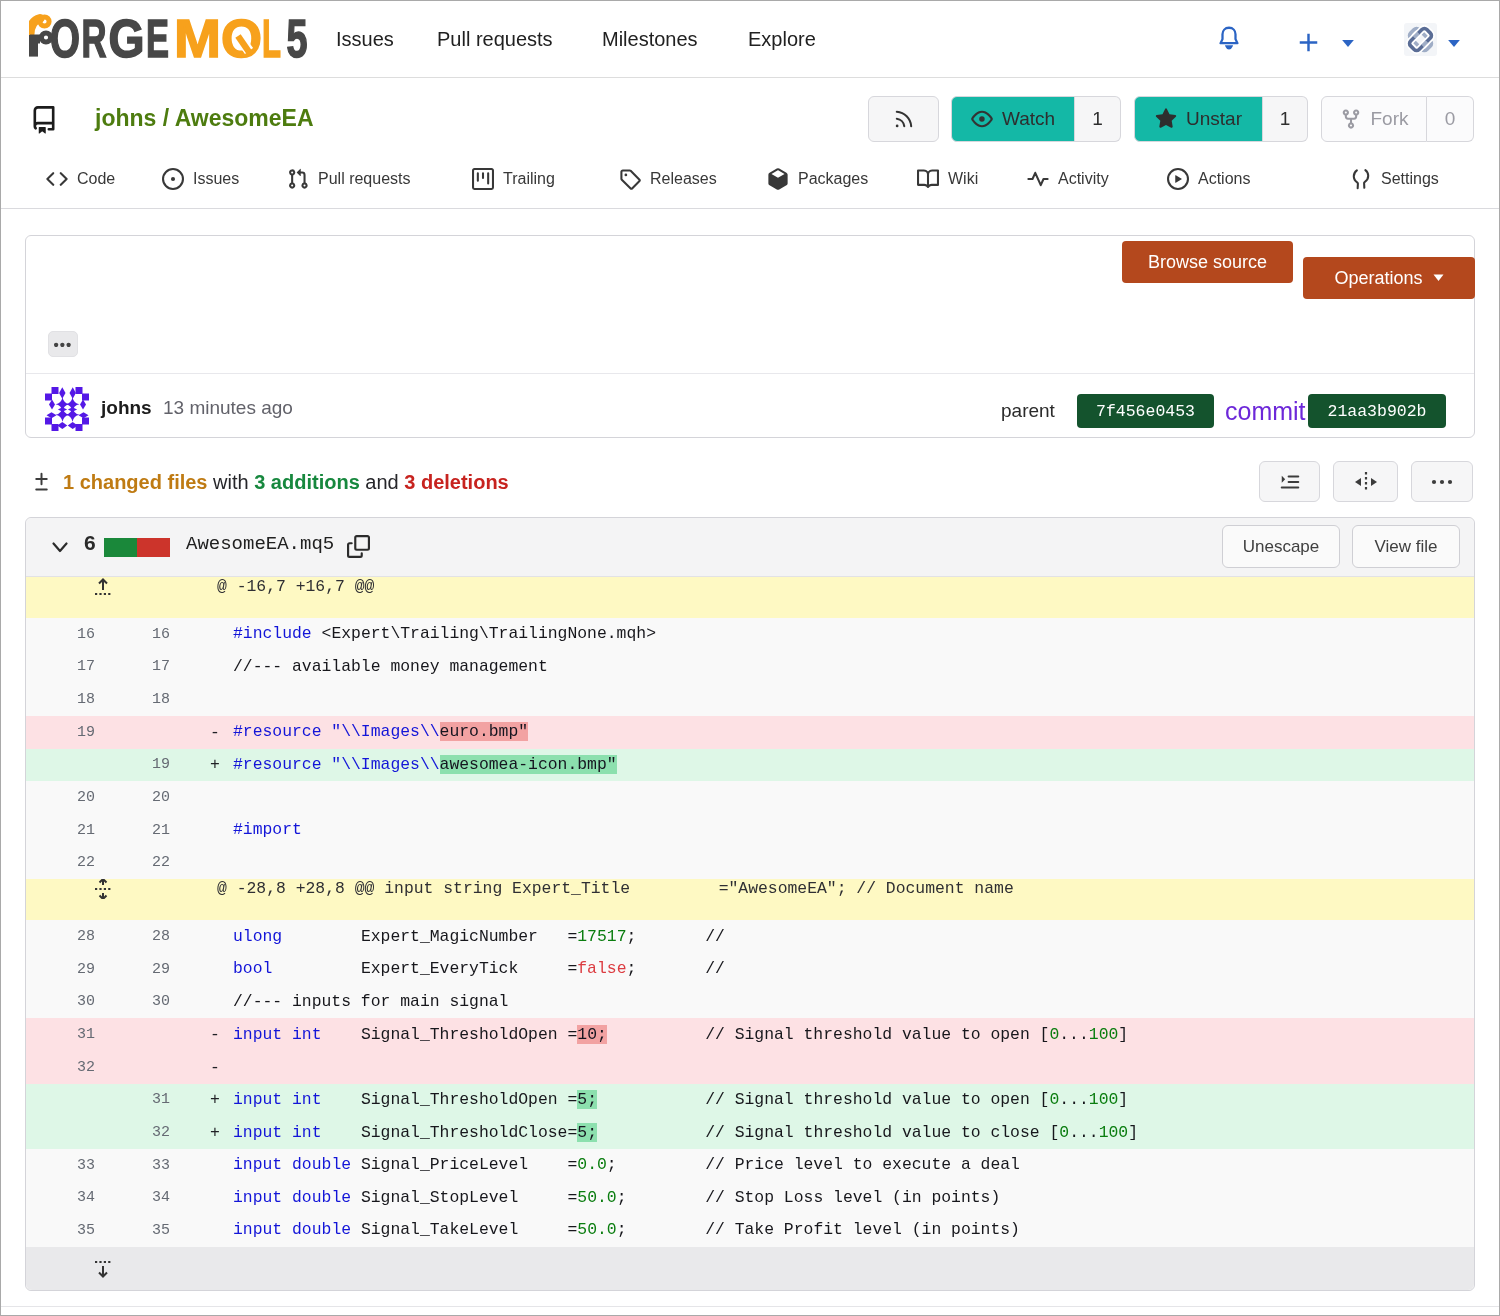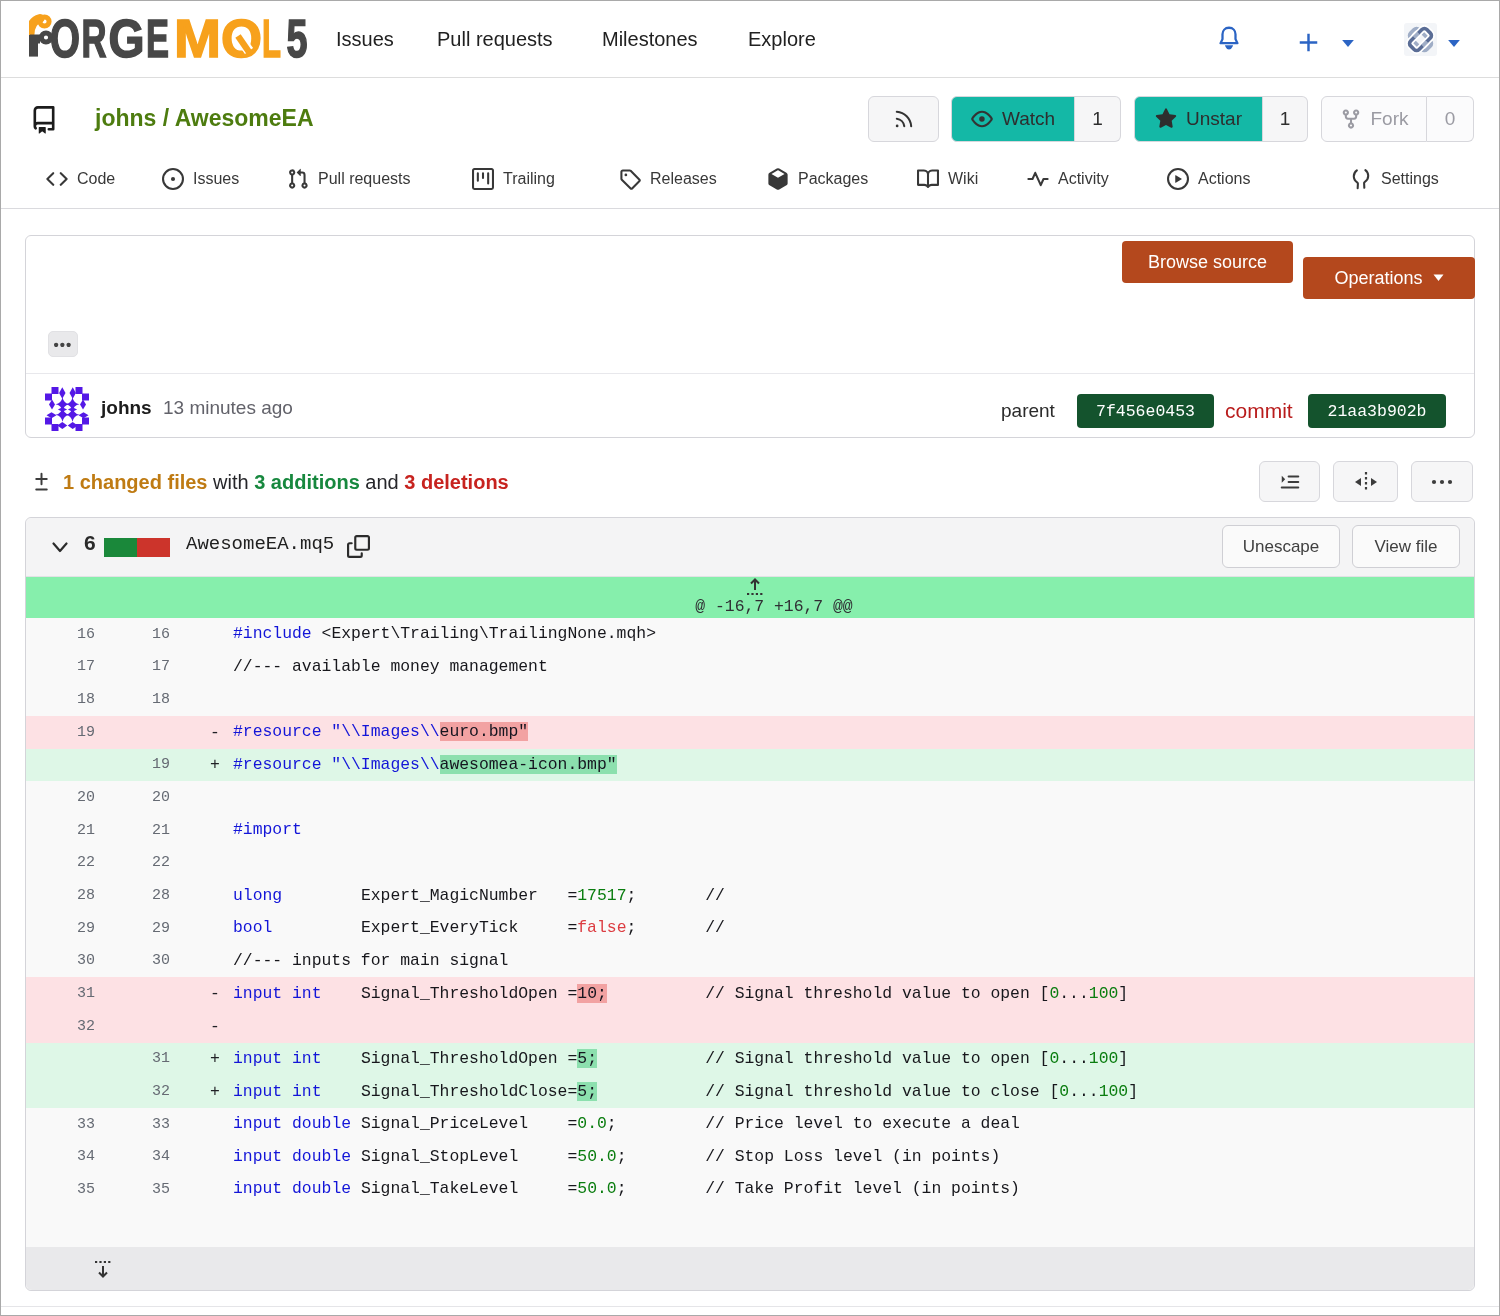--- a/index.html
+++ b/index.html
@@ -32,21 +32,21 @@
 #dots { position:absolute; left:22px; top:95px; width:30px; height:26px; background:#e9e9eb; border:1px solid #e1e1e4; border-radius:5px; color:#444; font-weight:bold; letter-spacing:1px; font-size:15px; display:flex; align-items:center; justify-content:center; }
 #authorrow { position:absolute; left:0; top:137px; width:1448px; height:64px; border-top:1px solid #e8e8ec; }
 .hashbtn { position:absolute; top:158px; height:34px; background:#14532d; border-radius:4px; color:#fff; font-family:"Liberation Mono",monospace; font-size:16.5px; display:flex; align-items:center; justify-content:center; }
 
 #diffstat { position:absolute; left:0; top:436px; width:1498px; height:80px; }
 .sq { position:absolute; top:24px; width:62px; height:41px; background:#f6f6f7; border:1px solid #d7d7dc; border-radius:6px; display:flex; align-items:center; justify-content:center; }
 
 #dbox { position:absolute; left:24px; top:516px; width:1450px; height:774px; border:1px solid #d4d4d9; border-radius:6px; background:#f9f9f9; }
 #dhead { position:absolute; left:0; top:0; width:1448px; height:59px; background:#f4f4f5; border-bottom:1px solid #e2e2e5; border-radius:6px 6px 0 0; }
 .wbtn { position:absolute; top:7px; height:43px; background:#fafafa; border:1px solid #cfcfd4; border-radius:6px; font-size:17px; color:#404040; display:flex; align-items:center; justify-content:center; }
-.hunk { display:flex; height:41px; background:#86efac; align-items:center; font-family:"Liberation Mono",monospace; font-size:16.4px; color:#2f2f33; white-space:pre;flex-direction:column; }
+.hunk { display:flex; height:41px; background:#fef9c3; font-family:"Liberation Mono",monospace; font-size:16.4px; color:#2f2f33; white-space:pre; }
 .hunk .ic { width:143px; display:flex; justify-content:center; padding-left:10px; }
 .hunk .tx { padding-left:48px; }
 .row { display:flex; height:32.666px; align-items:center; font-family:"Liberation Mono",monospace; font-size:16.4px; color:#17171c; }
 .row.ctx { background:#f9f9f9; }
 .row.del { background:#fde1e4; }
 .row.add { background:#def7e7; }
 .n1 { width:69px; text-align:right; font-size:15px; color:#656a73; flex:none; }
 .n2 { width:75px; text-align:right; font-size:15px; color:#656a73; flex:none; }
 .mk { width:63px; padding-left:40px; flex:none; color:#202025; }
 .code { white-space:pre; line-height:22px; }
@@ -255,21 +255,21 @@
       <path d="M17.5,20.7 Q18.6,26.599999999999998 24.5,27.7 Q18.6,28.8 17.5,34.7 Q16.4,28.8 10.5,27.7 Q16.4,26.599999999999998 17.5,20.7 Z"></path>
       <path d="M27.5,20.7 Q28.6,26.599999999999998 34.5,27.7 Q28.6,28.8 27.5,34.7 Q26.4,28.8 20.5,27.7 Q26.4,26.599999999999998 27.5,20.7 Z"></path>
       <path d="M17.5,20.3 L22.1,22.5 L17.5,24.7 L12.9,22.5 Z"></path>
       <path d="M27.5,20.3 L32.1,22.5 L27.5,24.7 L22.9,22.5 Z"></path>
     </g>
   </svg>
   <div class="abs" style="left:75px;top:158px;height:28px;display:flex;align-items:center;font-size:19px;font-weight:bold;color:#1c1c1c">johns</div>
   <div class="abs" style="left:137px;top:158px;height:28px;display:flex;align-items:center;font-size:19px;color:#62626a">13 minutes ago</div>
   <div class="abs" style="left:975px;top:158px;height:34px;display:flex;align-items:center;font-size:19px;color:#2b2b2b">parent</div>
   <div class="hashbtn" style="left:1051px;width:137px">7f456e0453</div>
-  <div class="abs" style="left:1199px;top:158px;height:34px;display:flex;align-items:center;font-size:21px;color:#b91c1c">commit</div>
+  <div class="abs" style="left:1199px;top:158px;height:34px;display:flex;align-items:center;font-size:25px;color:#6d28d9">commit</div>
   <div class="hashbtn" style="left:1282px;width:138px">21aa3b902b</div>
 </div>
 
 <div id="diffstat">
   <svg class="abs" style="left:30px;top:33px" width="21" height="24" viewBox="0 0 16 16" fill="#3c3c3c">
       <path d="M8.75 1.75 V5 H12 a.75.75 0 0 1 0 1.5 H8.75 v3.25 a.75.75 0 0 1 -1.5 0 V6.5 H4 A.75.75 0 0 1 4 5 h3.25 V1.75 a.75.75 0 0 1 1.5 0 Z M4 13 h8 a.75.75 0 0 1 0 1.5 H4 a.75.75 0 0 1 0 -1.5 Z"></path>
     </svg>
   <div class="abs" style="left:62px;top:34px;height:22px;display:flex;align-items:center;font-size:20px;color:#26262a;white-space:pre"><span style="color:#bf7b13;font-weight:bold">1 changed files</span> with <span style="color:#17883e;font-weight:bold">3 additions</span> and <span style="color:#c7231f;font-weight:bold">3 deletions</span></div>
   <div class="sq" style="left:1258px;width:61px">
     <svg width="22" height="22" viewBox="0 0 16 16" fill="none" stroke="#3c3c3c" stroke-width="1.5" stroke-linecap="round">
@@ -366,20 +366,29 @@
         <div class="mk"></div>
         <div class="code"><span class="b">#import</span></div>
       </div>
     <div class="row ctx">
         <div class="n1">22</div>
         <div class="n2">22</div>
         <div class="mk"></div>
         <div class="code"></div>
       </div>
 
+    <div class="hunk">
+      <div class="ic">
+        <svg width="20" height="20" viewBox="0 0 20 20" fill="none" stroke="#333" stroke-width="2">
+            <path d="M10 0.5 L10 6 M6.5 3.5 L10 0 L13.5 3.5 M10 19.5 L10 14 M6.5 16.5 L10 20 L13.5 16.5"></path>
+            <path d="M2 10 L18 10" stroke-dasharray="2.2 2.2"></path>
+          </svg>
+      </div>
+      <div class="tx">@ -28,8 +28,8 @@ input string Expert_Title         ="AwesomeEA"; // Document name</div>
+    </div>
     <div class="row ctx">
         <div class="n1">28</div>
         <div class="n2">28</div>
         <div class="mk"></div>
         <div class="code"><span class="b">ulong</span>        Expert_MagicNumber   =<span class="g">17517</span>;       //</div>
       </div>
     <div class="row ctx">
         <div class="n1">29</div>
         <div class="n2">29</div>
         <div class="mk"></div>

